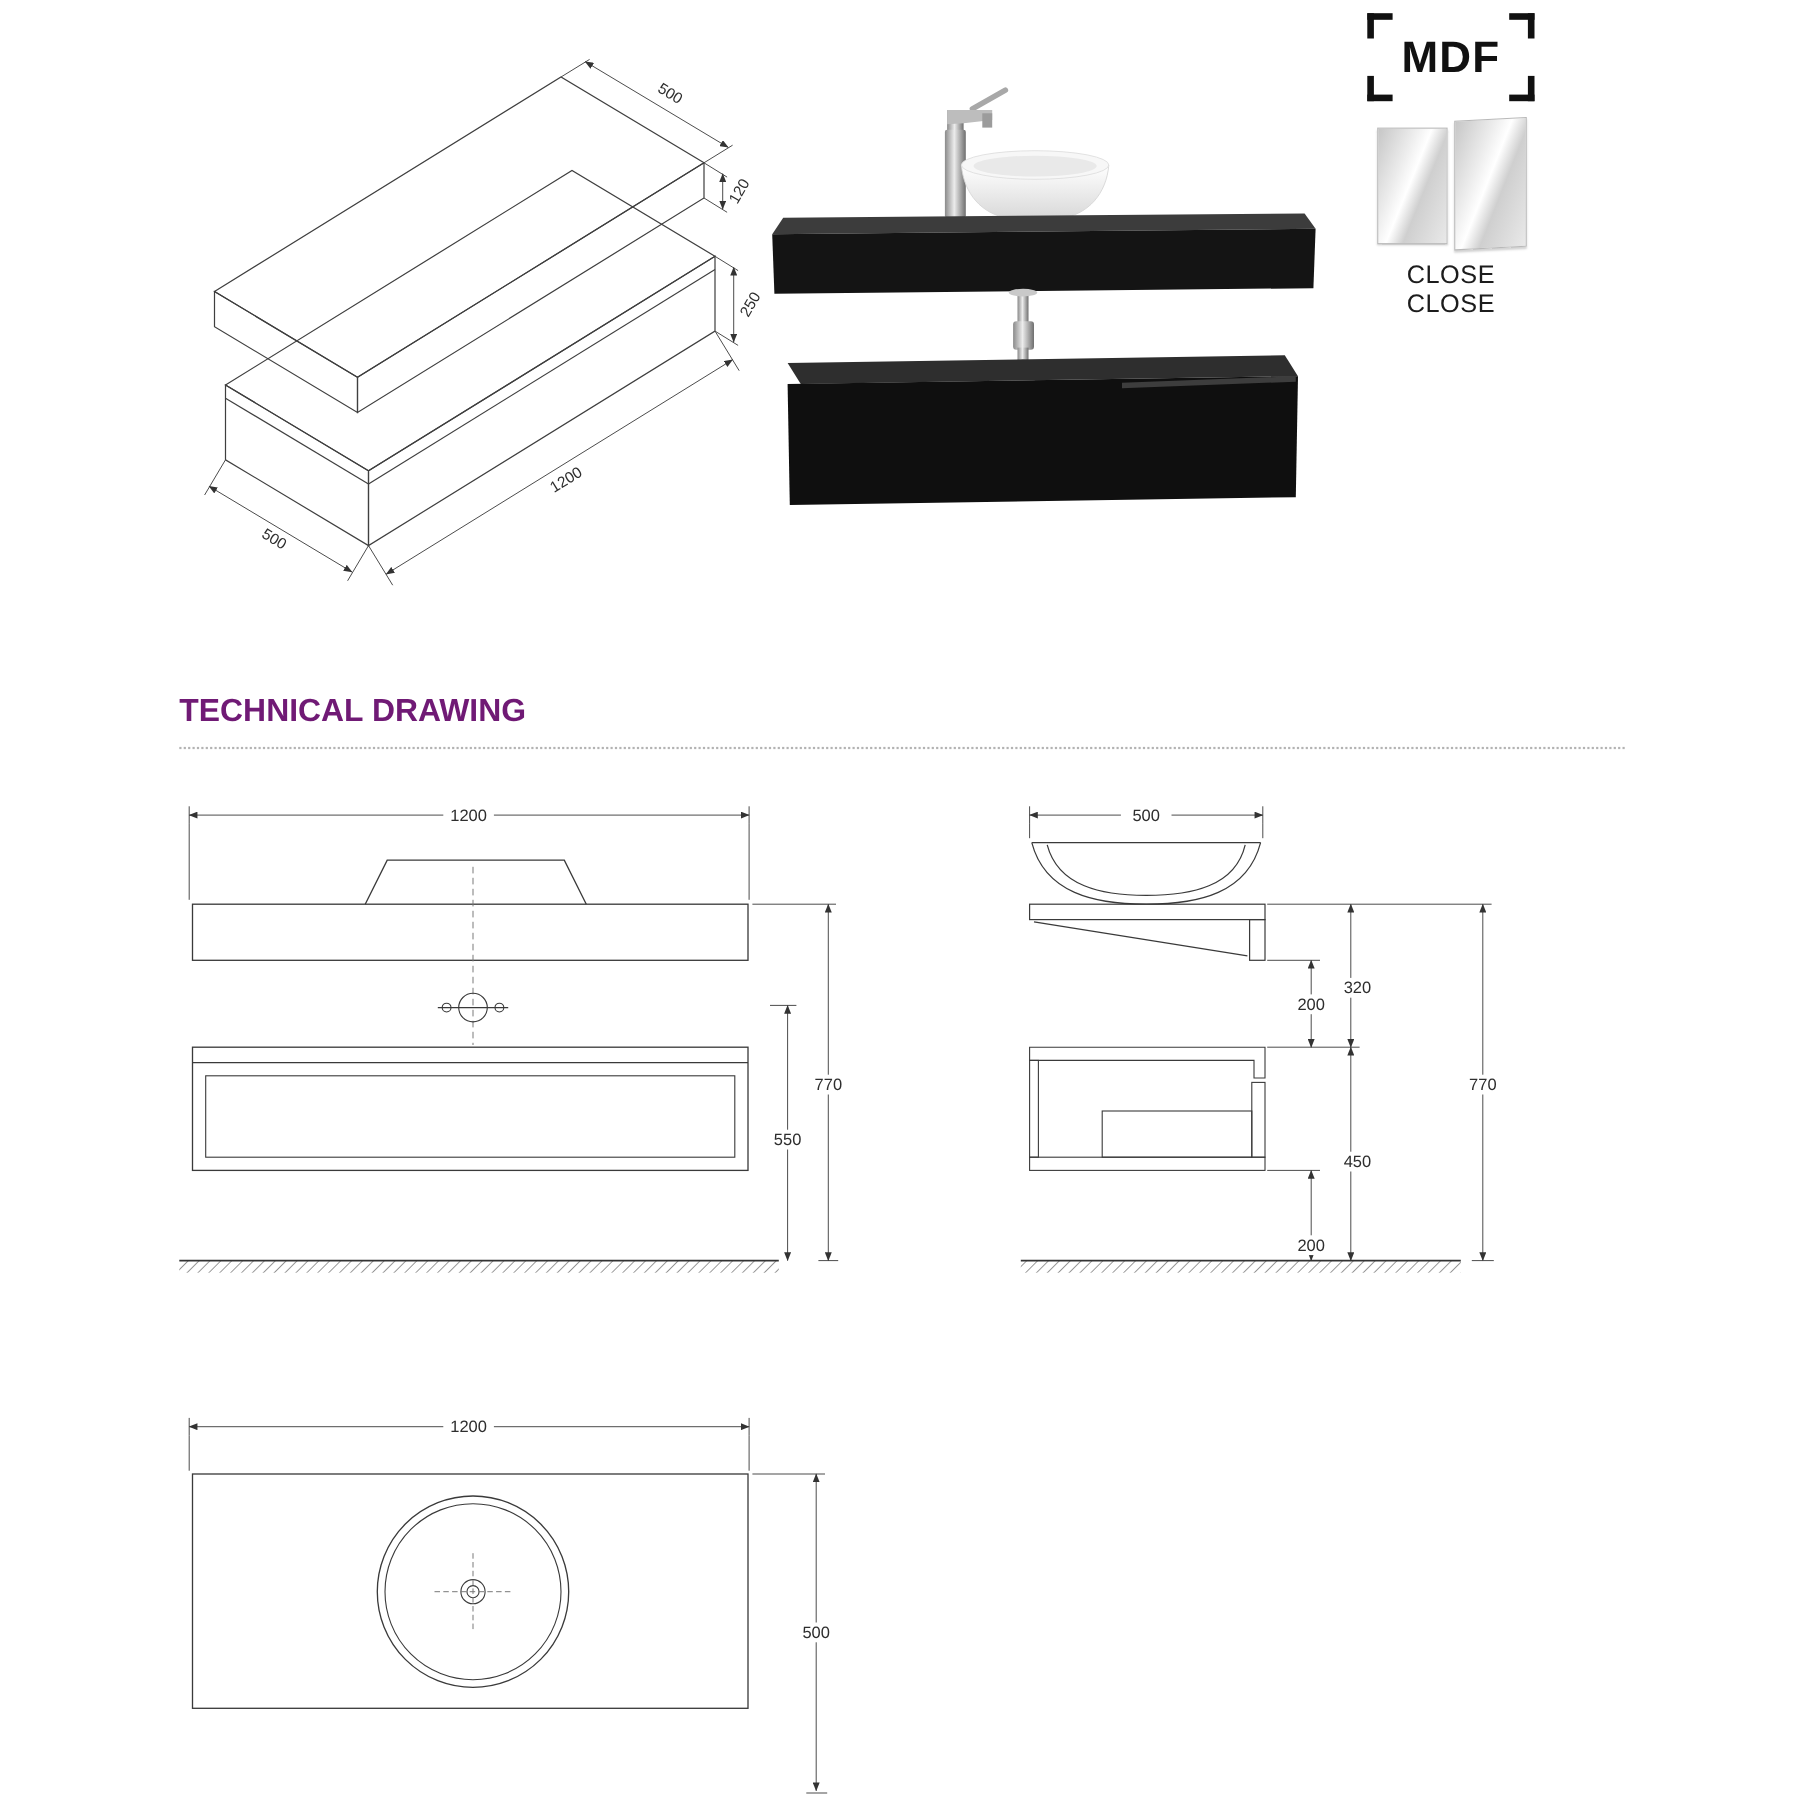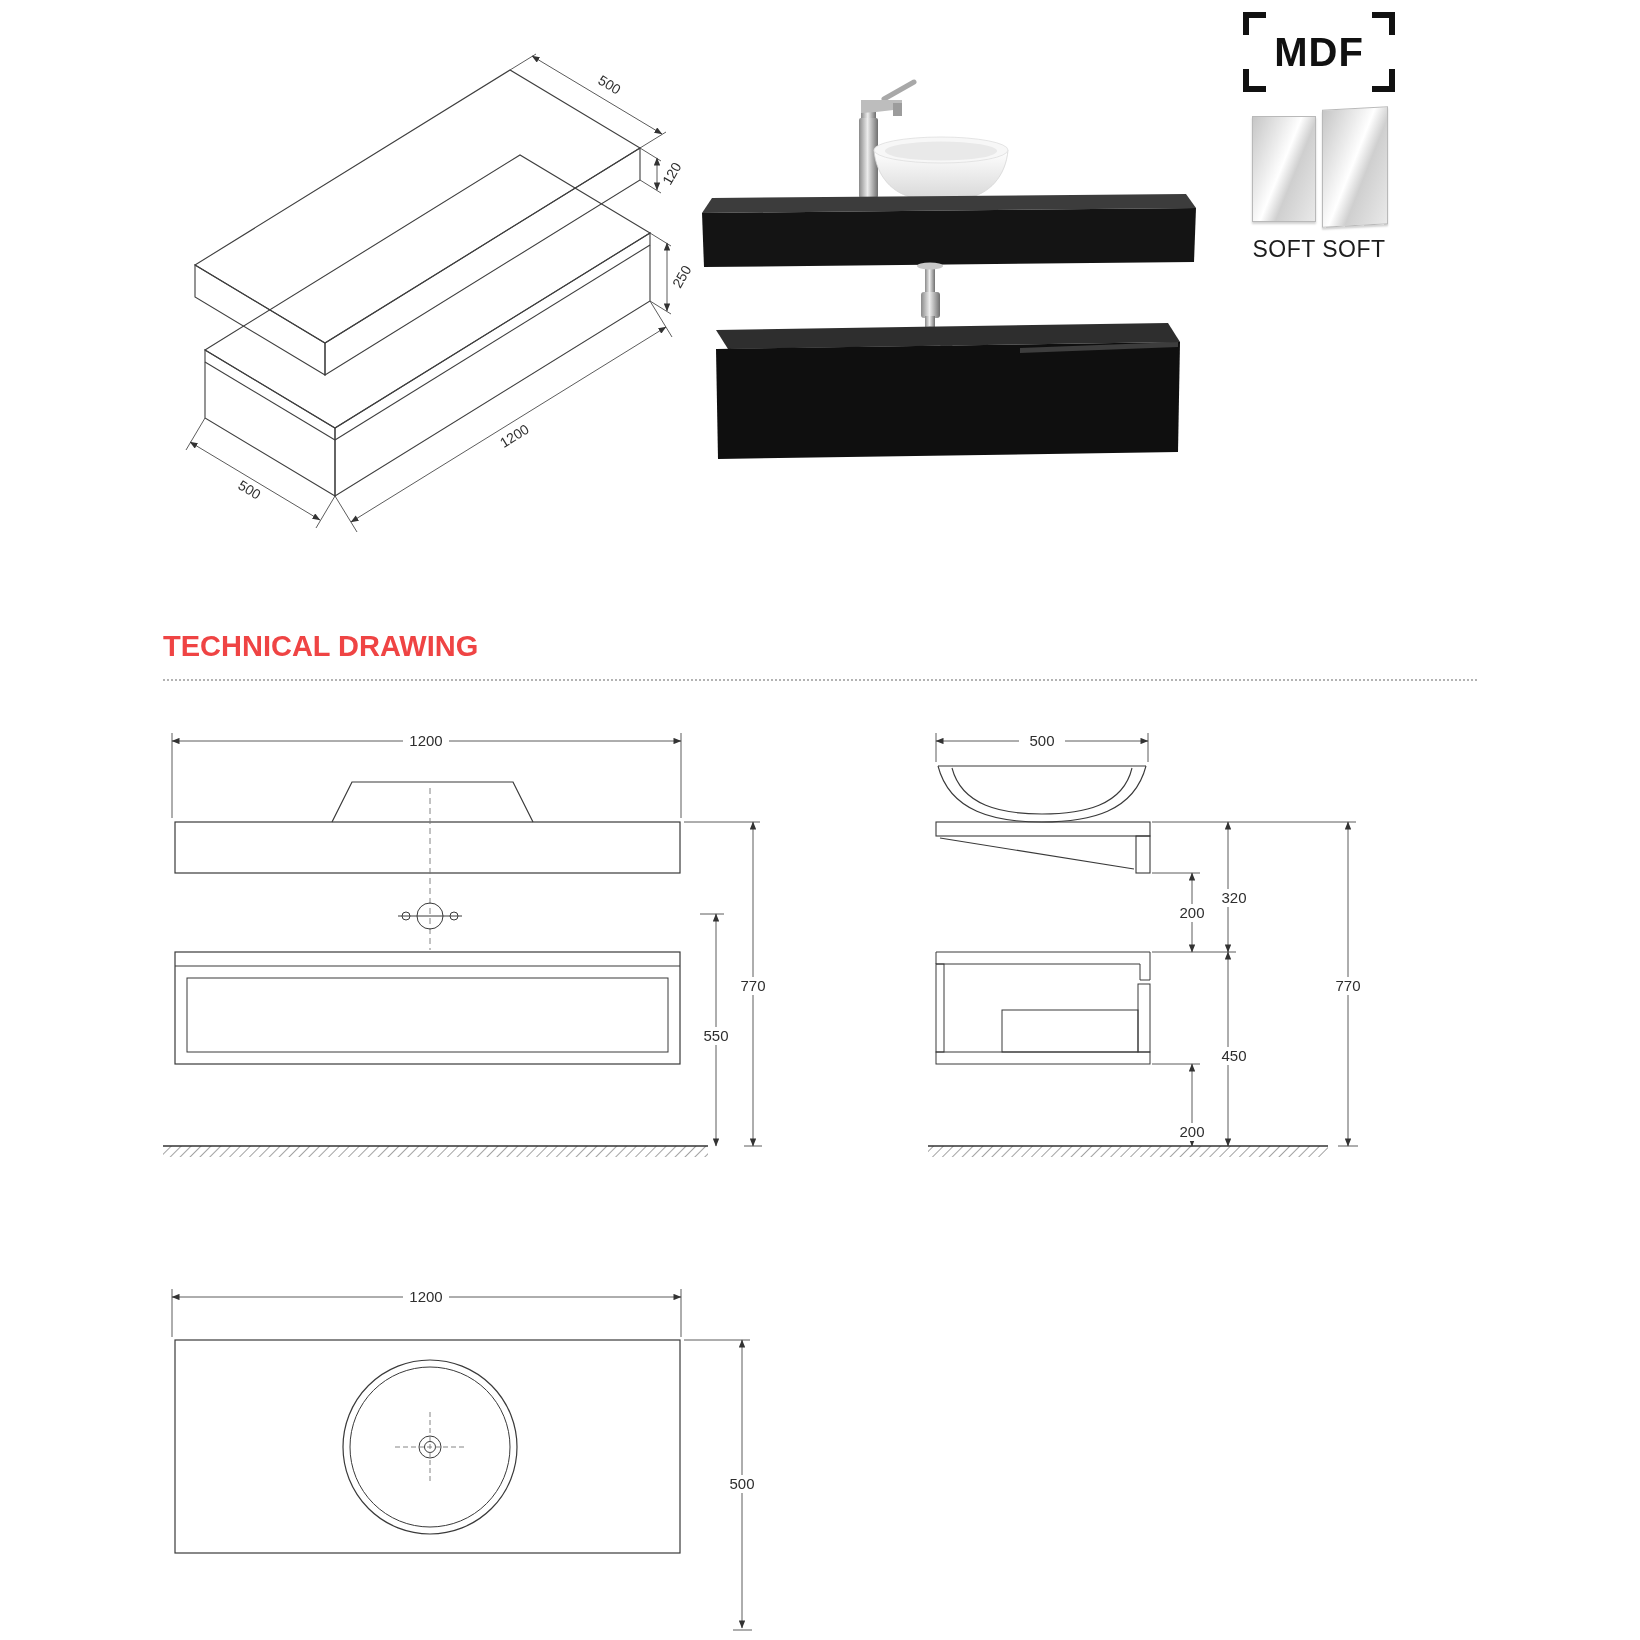--- a/index.html
+++ b/index.html
@@ -16,21 +16,21 @@
   .mark.br{right:0;bottom:0;border-bottom-width:6px;border-right-width:6px;}
 
   
   .mirror-icon{position:absolute;left:1248px;top:106px;width:146px;height:126px;}
   .door{position:absolute;border:1px solid #b9b9b9;background:linear-gradient(112deg,#c6c6c6 0%,#ececec 32%,#ffffff 47%,#cfcfcf 62%,#e9e9e9 100%);box-shadow:0 2px 2px rgba(0,0,0,.18);}
   .door.left{left:4px;top:10px;width:62px;height:104px;}
   .door.right{left:74px;top:2px;width:64px;height:116px;transform:skewY(-3deg);}
   .soft-close{position:absolute;left:1240px;top:236px;width:158px;text-align:center;font-size:23px;color:#1c1c1c;letter-spacing:.5px;}
 
   
-  .section-title{position:absolute;left:163px;top:630px;font-size:29px;font-weight:800;color:#ef4444;letter-spacing:0;}
+  .section-title{position:absolute;left:163px;top:630px;font-size:29px;font-weight:800;color:#701a75;letter-spacing:0;}
   .dotted-rule{position:absolute;left:163px;top:679px;width:1314px;border-top:2px dotted #b3b3b3;}
 
   svg text{fill:#2e2e2e;font-family:"Liberation Sans",sans-serif;}
   .dim{font-size:15px;}
   .dimI{font-size:14px;}
 </style>
 </head>
 <body>
 
 <div class="page">
@@ -40,21 +40,21 @@
     <span class="mark bl"></span>
     <span class="mark tr"></span>
     <span class="mark br"></span>
     <span class="mdf-text">MDF</span>
   </div>
 
   <div class="mirror-icon">
     <div class="door left"></div>
     <div class="door right"></div>
   </div>
-  <div class="soft-close">SOFT SOFT</div>
+  <div class="soft-close">CLOSE CLOSE</div>
 
   <div class="section-title">TECHNICAL DRAWING</div>
   <div class="dotted-rule"></div>
 
   <svg width="1640" height="1640" viewBox="0 0 1640 1640" style="position:absolute;left:0;top:0;">
     <defs>
       <marker id="arr" viewBox="0 0 10 8" refX="9.5" refY="4" markerWidth="9" markerHeight="7" orient="auto-start-reverse">
         <path d="M0,0 L10,4 L0,8 Z" fill="#333"></path>
       </marker>
       <pattern id="hatch" width="7" height="14" patternUnits="userSpaceOnUse" patternTransform="rotate(45)">

